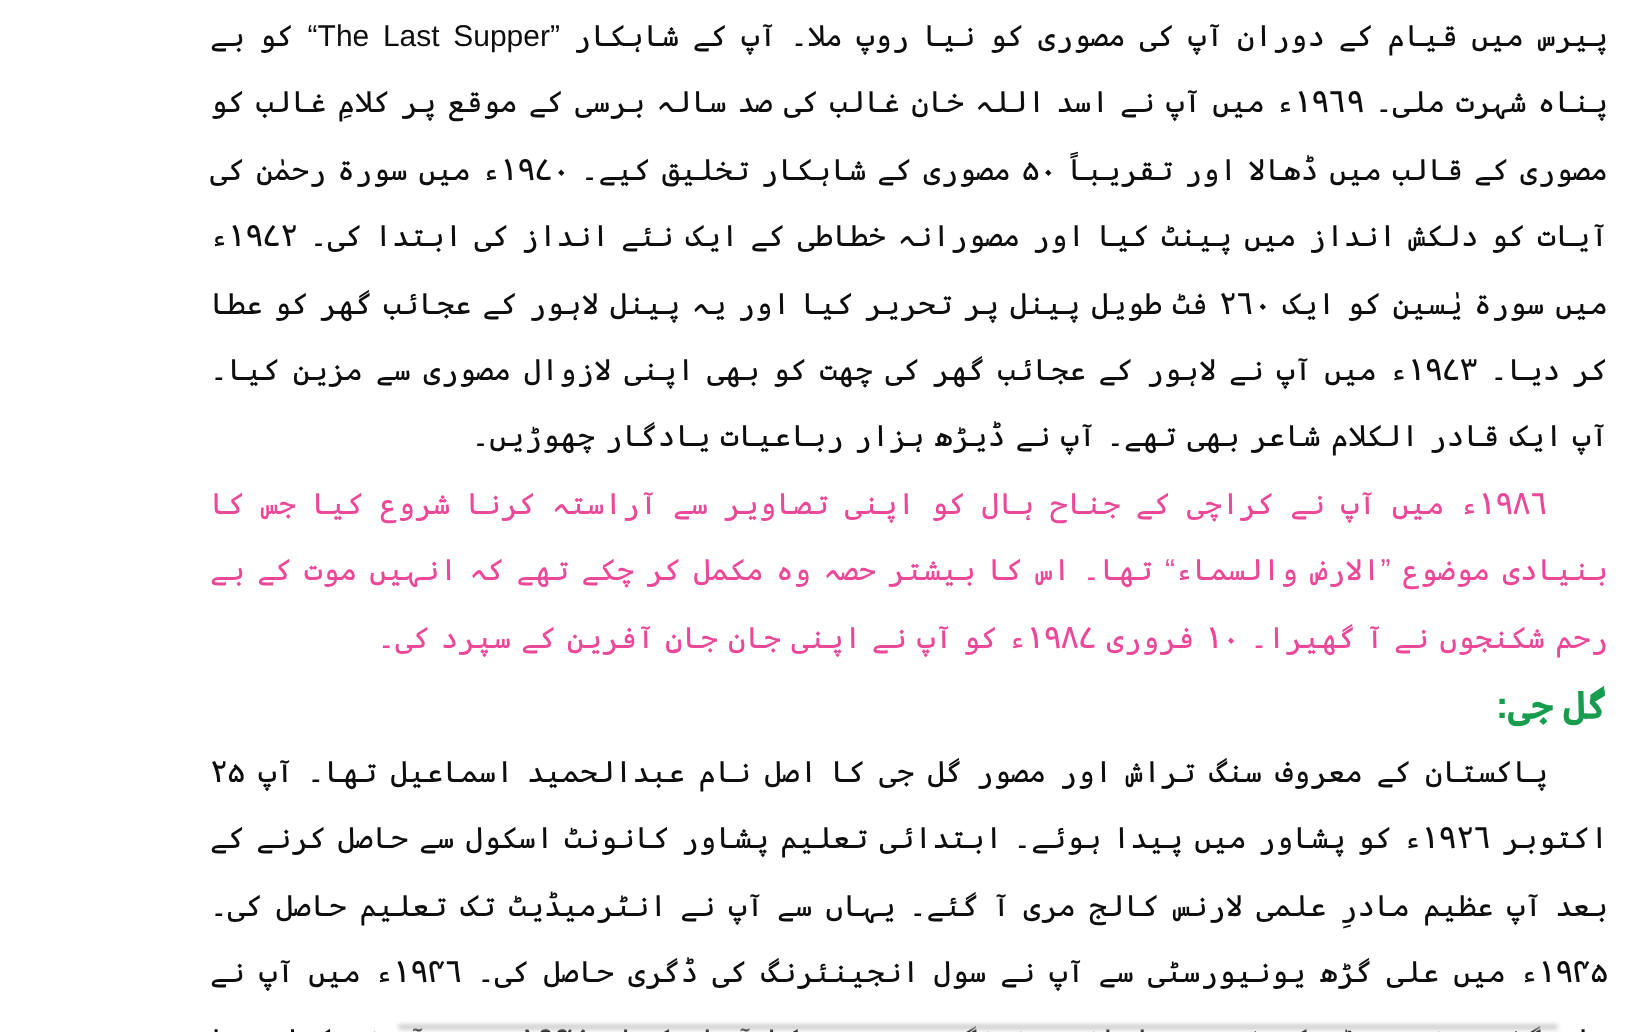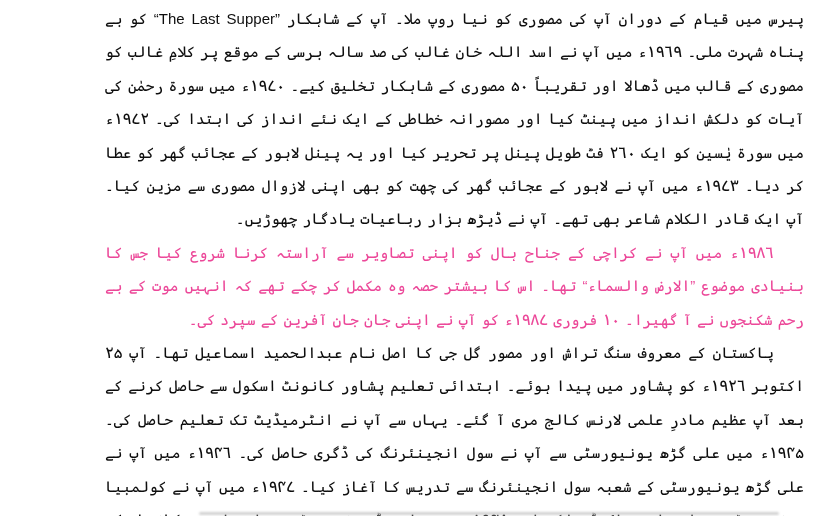--- a/index.html
+++ b/index.html
@@ -47,17 +47,18 @@
     opacity: 0.8;
   }
 </style>
 </head>
 <body>
 
 <div class="page" style="background: rgb(255, 255, 255);">
   <div class="content">
     <p class="para" style="color: rgb(14, 14, 14);">پیرس میں قیام کے دوران آپ کی مصوری کو نیا روپ ملا۔ آپ کے شاہکار ”The Last Supper“ کو بے پناہ شہرت ملی۔ ۱۹۶۹ء میں آپ نے اسد اللہ خان غالب کی صد سالہ برسی کے موقع پر کلامِ غالب کو مصوری کے قالب میں ڈھالا اور تقریباً ۵۰ مصوری کے شاہکار تخلیق کیے۔ ۱۹۷۰ء میں سورۃ رحمٰن کی آیات کو دلکش انداز میں پینٹ کیا اور مصورانہ خطاطی کے ایک نئے انداز کی ابتدا کی۔ ۱۹۷۲ء میں سورۃ یٰسین کو ایک ۲۶۰ فٹ طویل پینل پر تحریر کیا اور یہ پینل لاہور کے عجائب گھر کو عطا کر دیا۔ ۱۹۷۳ء میں آپ نے لاہور کے عجائب گھر کی چھت کو بھی اپنی لازوال مصوری سے مزین کیا۔ آپ ایک قادر الکلام شاعر بھی تھے۔ آپ نے ڈیڑھ ہزار رباعیات یادگار چھوڑیں۔</p>
     <p class="para indent" style="color: #ec4899;">۱۹۸۶ء میں آپ نے کراچی کے جناح ہال کو اپنی تصاویر سے آراستہ کرنا شروع کیا جس کا بنیادی موضوع ”الارض والسماء“ تھا۔ اس کا بیشتر حصہ وہ مکمل کر چکے تھے کہ انہیں موت کے بے رحم شکنجوں نے آ گھیرا۔ ۱۰ فروری ۱۹۸۷ء کو آپ نے اپنی جان جانِ آفرین کے سپرد کی۔</p>
+    <h2 class="section-heading" style="color: rgb(24, 156, 78);">گل جی:</h2>
     <p class="para indent" style="color: rgb(14, 14, 14);">پاکستان کے معروف سنگ تراش اور مصور گل جی کا اصل نام عبدالحمید اسماعیل تھا۔ آپ ۲۵ اکتوبر ۱۹۲۶ء کو پشاور میں پیدا ہوئے۔ ابتدائی تعلیم پشاور کانونٹ اسکول سے حاصل کرنے کے بعد آپ عظیم مادرِ علمی لارنس کالج مری آ گئے۔ یہاں سے آپ نے انٹرمیڈیٹ تک تعلیم حاصل کی۔ ۱۹۴۵ء میں علی گڑھ یونیورسٹی سے آپ نے سول انجینئرنگ کی ڈگری حاصل کی۔ ۱۹۴۶ء میں آپ نے علی گڑھ یونیورسٹی کے شعبہ سول انجینئرنگ سے تدریس کا آغاز کیا۔ ۱۹۴۷ء میں آپ نے کولمبیا یونیورسٹی سے ایم ایس ہائیڈرولکس اور ۱۹۴۸ء میں ہارورڈ یونیورسٹی سے ایم ایس میکانیات کی ڈگریاں حاصل کیں۔ آپ نے پاکستان میں مختلف عہدوں پر اپنی خدمات سرانجام دیں۔</p>
 
   </div>
   <div class="scan-artifact"></div>
 </div>
 
 </body></html>

